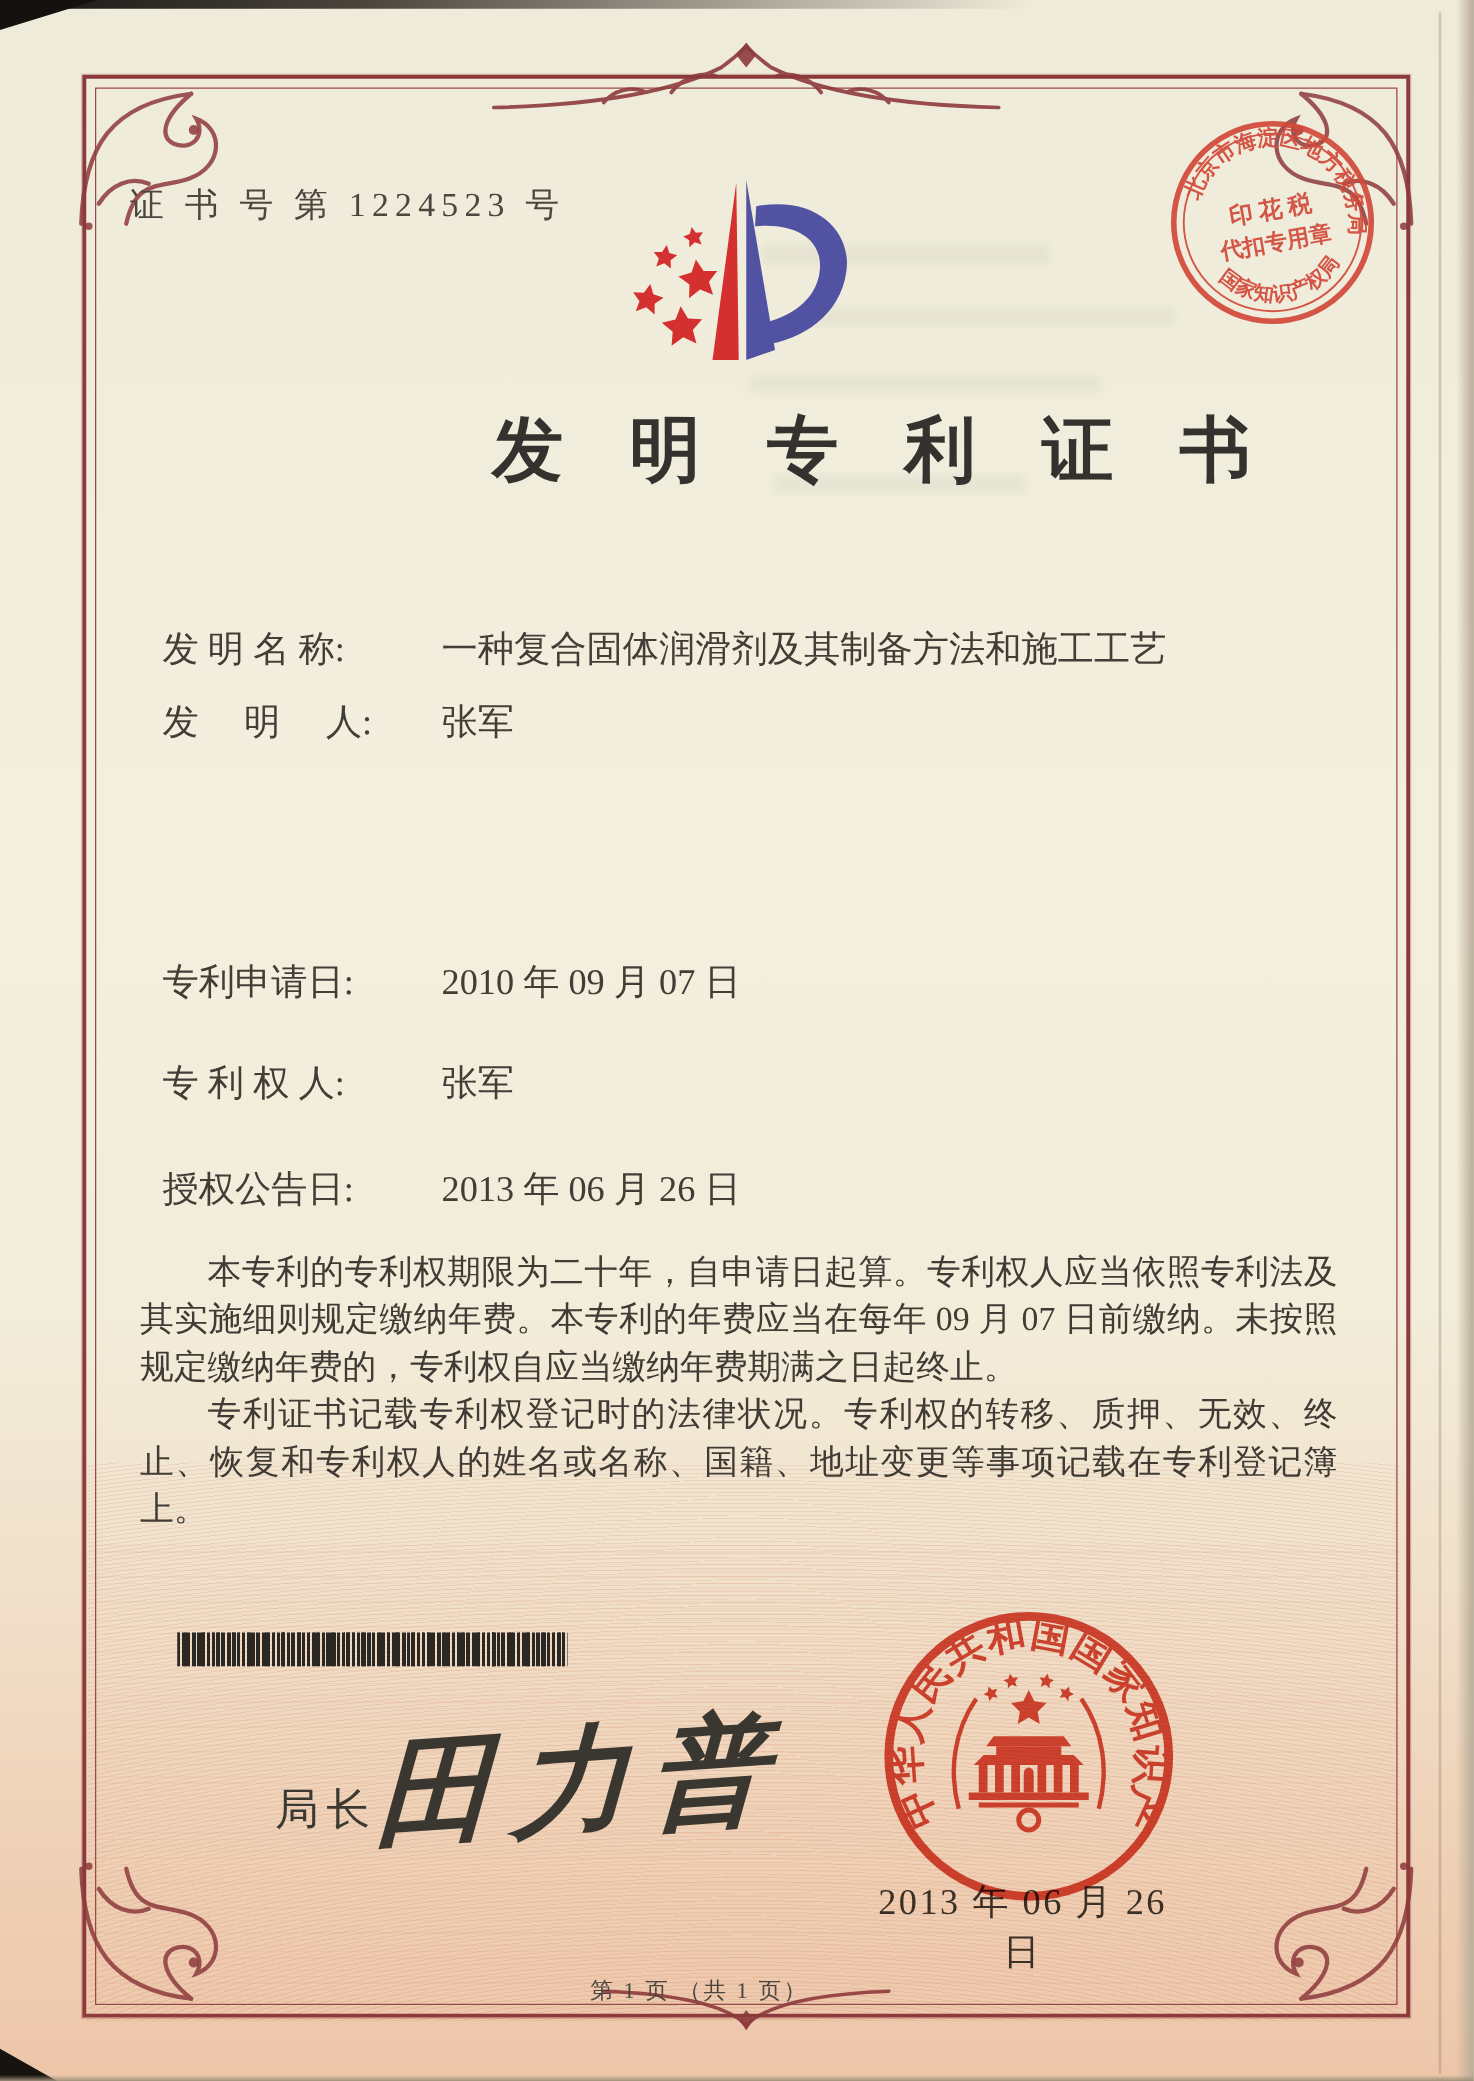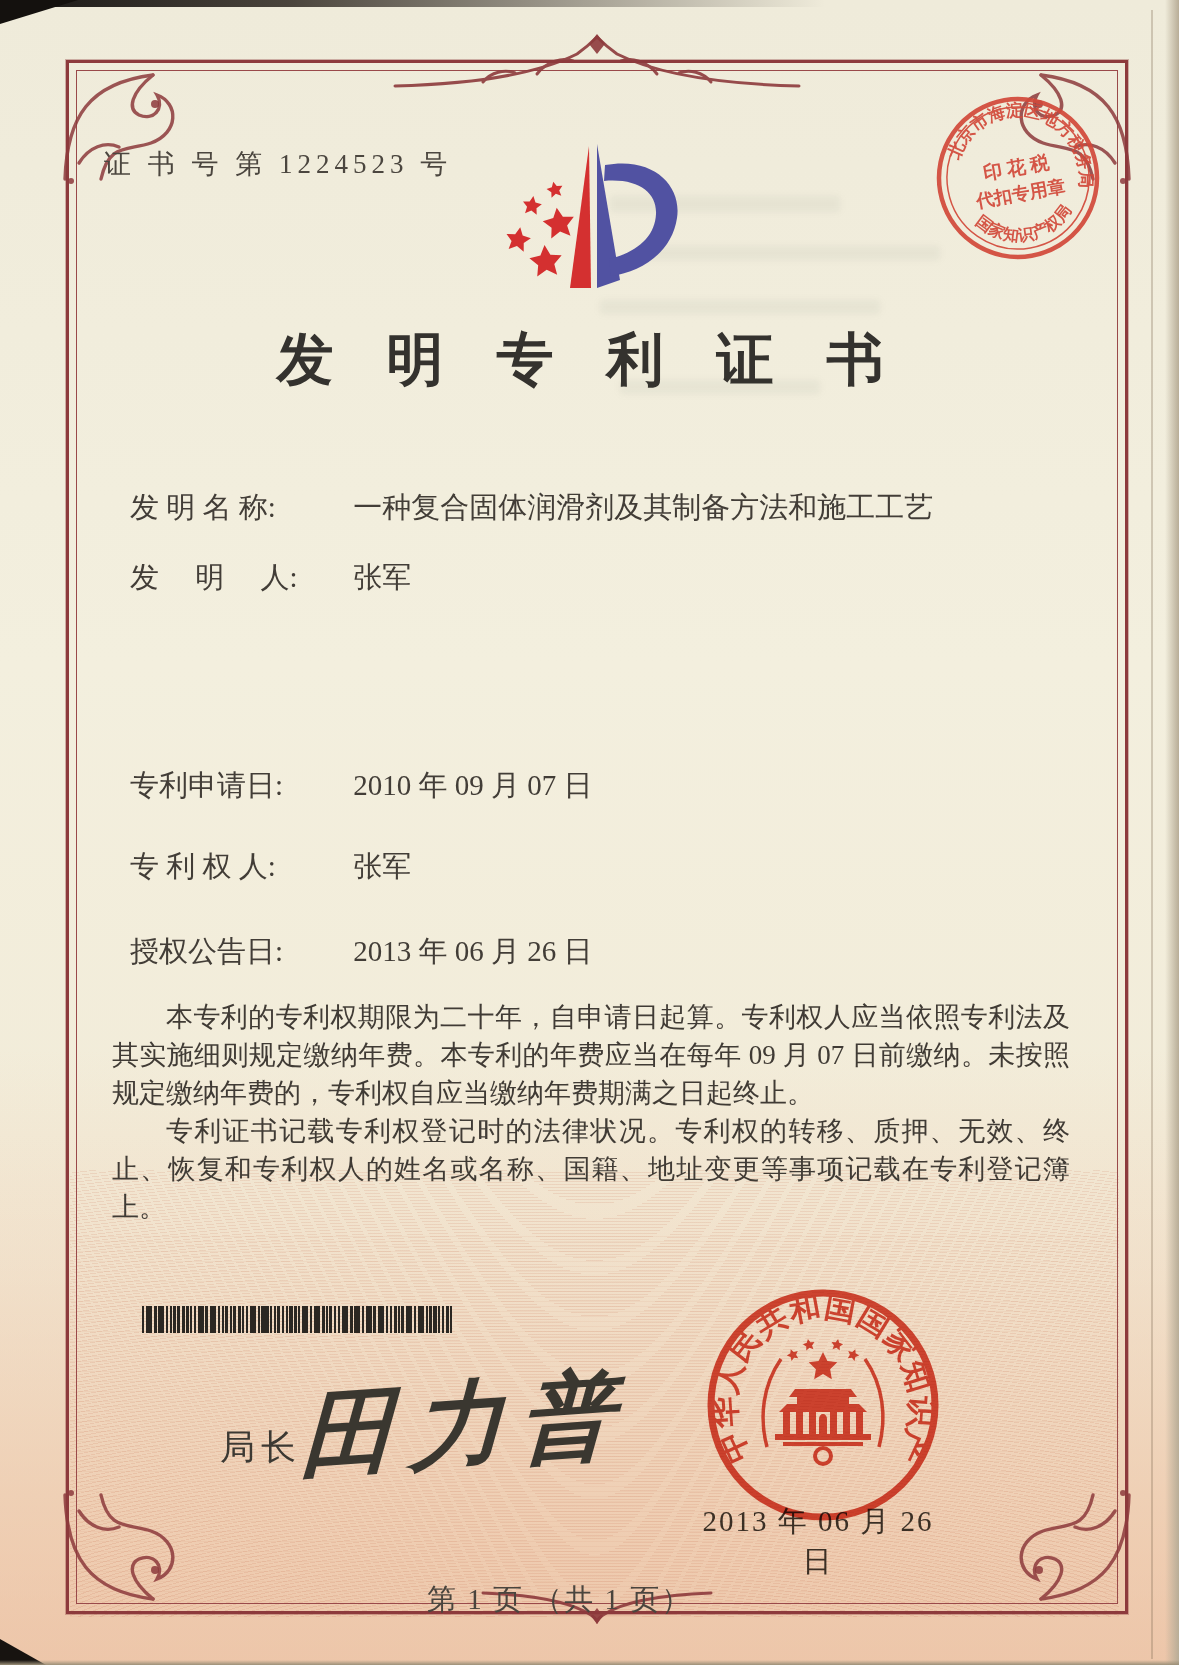--- a/index.html
+++ b/index.html
@@ -38,47 +38,47 @@
   .corner.tl{left:-12px;top:-12px;}
   .corner.tr{right:-12px;top:-12px;transform:scaleX(-1);}
   .corner.bl{left:-12px;bottom:-12px;transform:scaleY(-1);}
   .corner.br{right:-12px;bottom:-12px;transform:scale(-1,-1);}
   .crest-top{position:absolute;left:50%;top:-31px;transform:translateX(-50%);}
   .crest-bottom{position:absolute;left:50%;bottom:-14px;transform:translateX(-50%) scaleY(-1);}
   
   .cert-no{position:absolute;left:104px;top:146px;font-size:27px;letter-spacing:5px;color:#4b463f;}
   .logo{position:absolute;left:492px;top:138px;}
   .tax-stamp{position:absolute;left:930px;top:90px;transform:rotate(-10deg);opacity:.92;}
-  .title{position:absolute;left:140px;top:322px;width:880px;margin:0;text-align:center;
+  .title{position:absolute;left:140px;top:322px;width:880px;margin:0;text-align:right;
     font-size:57px;font-weight:600;letter-spacing:.34em;color:#34322e;text-indent:.34em;}
   
   .field{position:absolute;left:130px;font-size:29px;color:#423d37;white-space:nowrap;}
   .field .flabel{display:inline-block;min-width:208px;}
   .field .fvalue{margin-left:8px;}
-  .f0{top:488px;} .f1{top:558px;} .f2{top:662px;} .f3{top:766px;} .f4{top:847px;} .f5{top:932px;}
+  .f0{top:500px;} .f1{top:558px;} .f2{top:662px;} .f3{top:766px;} .f4{top:847px;} .f5{top:932px;}
   
   .body-text{position:absolute;left:112px;top:998px;width:958px;font-size:27px;line-height:38px;
     color:#403b35;text-align:justify;}
   .body-text p{margin:0;text-indent:2em;}
   
   .barcode{position:absolute;left:142px;top:1306px;width:312px;height:27px;
     background:
       repeating-linear-gradient(90deg,#2b2722 0 2px,rgba(0,0,0,0) 2px 4px),
       repeating-linear-gradient(90deg,rgba(0,0,0,0) 0 5px,#2b2722 5px 8px,rgba(0,0,0,0) 8px 13px),
       repeating-linear-gradient(90deg,#2b2722 0 1px,rgba(0,0,0,0) 1px 7px);}
   
   .sig-title{position:absolute;left:220px;top:1424px;font-size:35px;letter-spacing:6px;color:#3c3933;}
   .sig-name{position:absolute;left:300px;top:1362px;font-size:94px;font-weight:700;font-style:italic;
     letter-spacing:16px;color:#3a3730;transform:rotate(-4deg) skewX(-6deg);}
   
   .big-seal{position:absolute;left:698px;top:1280px;mix-blend-mode:multiply;opacity:.93;}
   .seal-date{position:absolute;left:688px;top:1502px;width:260px;text-align:center;
     font-size:29px;color:#403c36;letter-spacing:2px;mix-blend-mode:multiply;}
   
-  .footer{position:absolute;left:0;right:60px;top:1580px;text-align:center;font-size:29px;
+  .footer{position:absolute;left:0;right:60px;top:1580px;text-align:center;font-size:18px;
     letter-spacing:2px;color:#4a453e;}
   .seal-text{font-family:"Liberation Serif",serif;font-weight:700;}
 </style>
 </head>
 <body>
 
 <div class="page">
 
   <div class="pink-tint"></div>
   <div class="wave-lines"></div>

